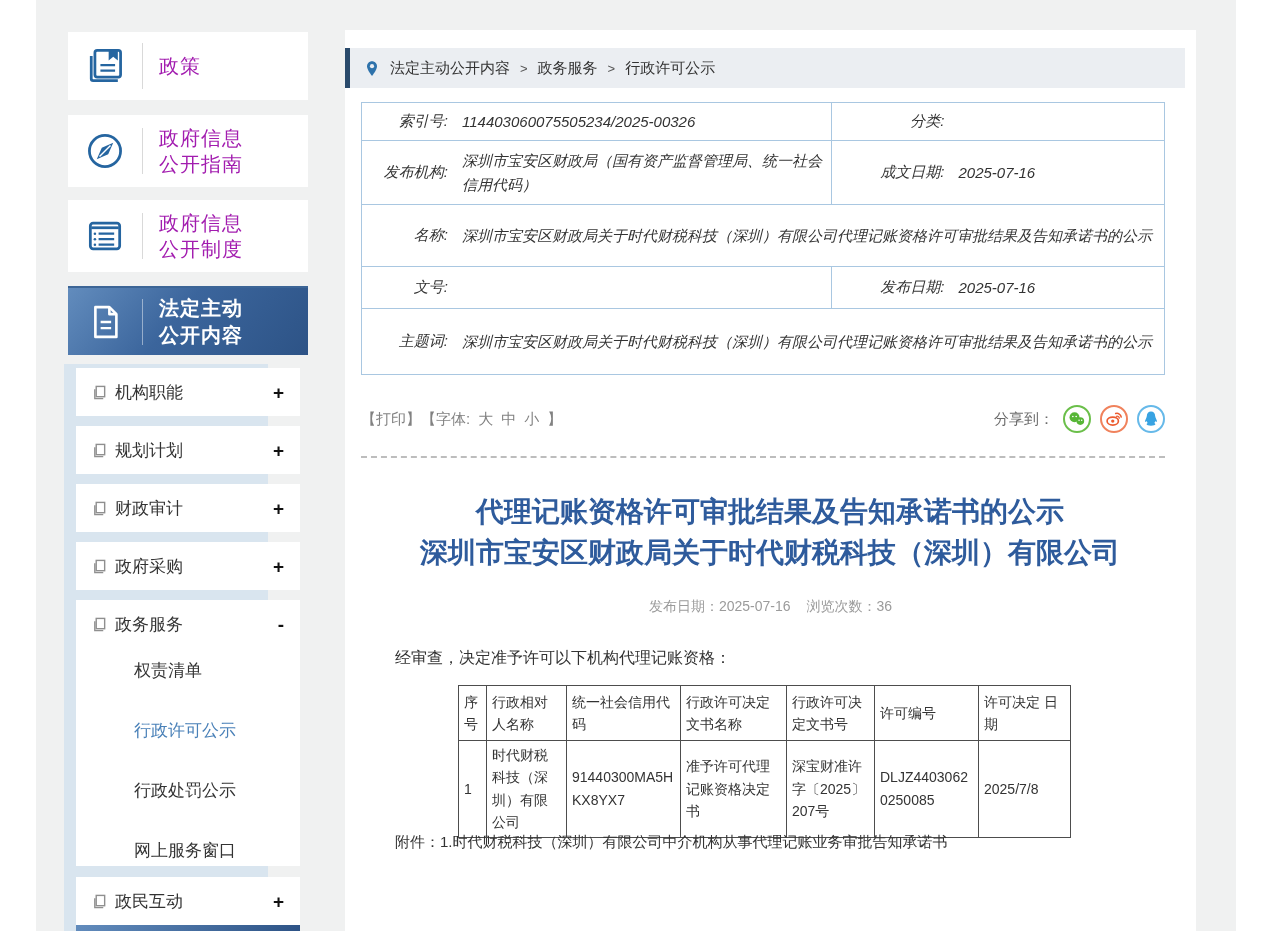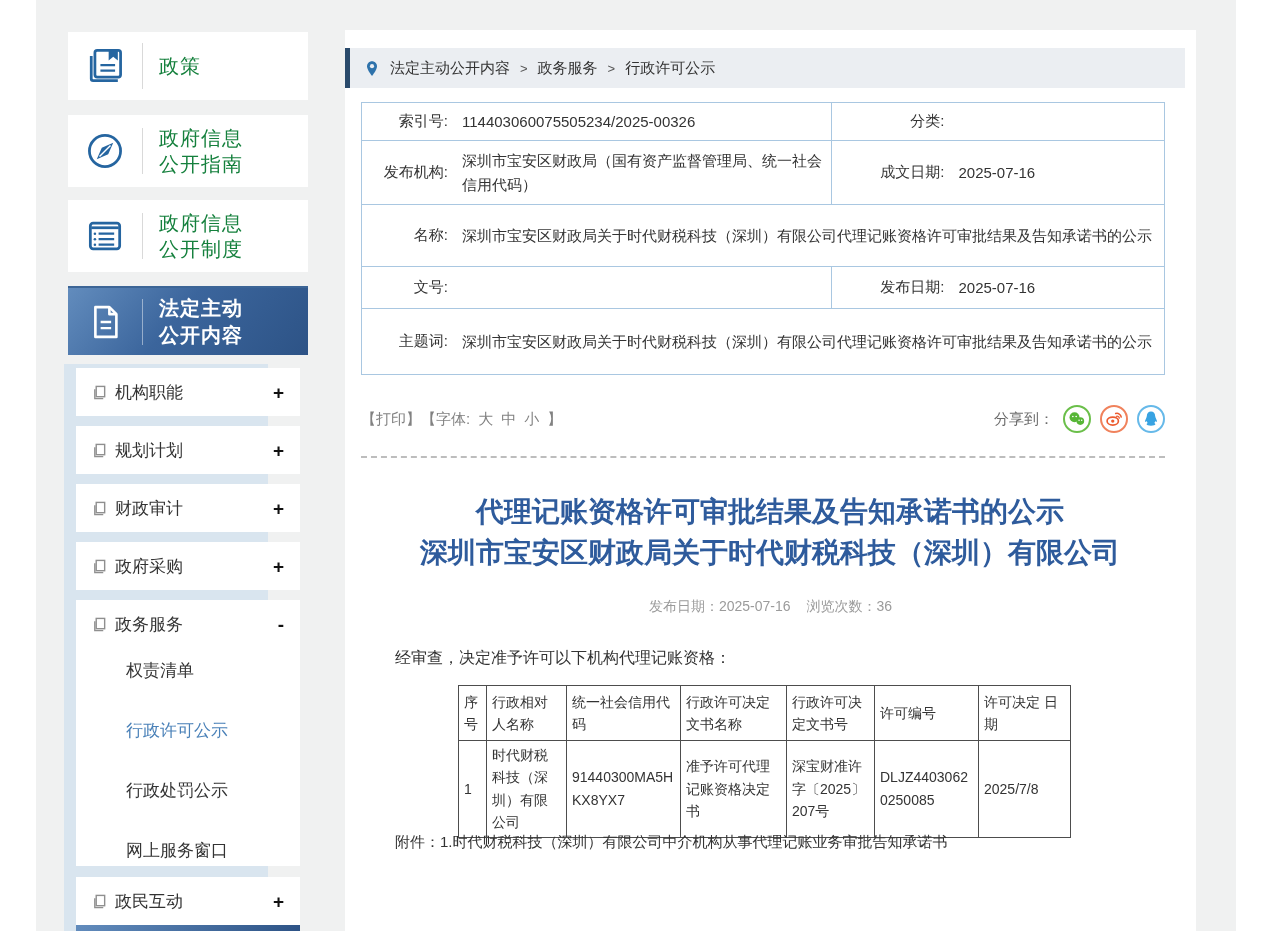--- a/index.html
+++ b/index.html
@@ -4,43 +4,43 @@
 <style>
   * { margin:0; padding:0; box-sizing:border-box; }
   html,body { background:#fff; font-family:"Liberation Sans","DejaVu Sans",sans-serif; }
   .stage { position:relative; width:1263px; height:931px; background:#fff; overflow:hidden; }
   .gray-bg { position:absolute; left:36px; top:0; width:1200px; height:100%; background:#f0f1f1; }
 
   
   .side-card { position:absolute; left:68px; width:240px; background:#fff; display:flex; align-items:center; cursor:pointer; }
   .side-card .icon-box { width:74px; display:flex; justify-content:center; align-items:center; flex:none; }
   .side-card .vdiv { width:1px; height:46px; background:#d9d9d9; flex:none; }
-  .side-card .s-label { padding-left:16px; font-size:20px; color:#15803d; line-height:1.32; letter-spacing:1px; }
+  .side-card .s-label { padding-left:16px; font-size:20px; color:#a21caf; line-height:1.32; letter-spacing:1px; }
   .side-card.active { background:linear-gradient(130deg,#628cbd 0%,#3b659c 45%,#2d5386 100%); border-top:2px solid #3c6596; }
   .side-card.active .vdiv { background:rgba(255,255,255,.45); }
   .side-card.active .s-label { color:#fff; font-weight:bold; }
 
   
   .menu-wrap { position:absolute; left:64px; top:364px; width:204px; height:567px; background:#d9e5ef; }
   .menu-card { position:absolute; left:12px; width:224px; background:#fff; }
   .menu-head { display:flex; align-items:center; height:48px; padding:0 16px; cursor:pointer; }
   .menu-head .m-label { font-size:17px; color:#333; margin-left:8px; flex:1; }
   .menu-head .toggle { font-size:19px; color:#111; font-weight:bold; line-height:1; }
-  .sub-item { position:absolute; left:4px; width:100%; height:54px; line-height:54px; padding-left:46px; font-size:17px; color:#333; cursor:pointer;font-family:Liberation Serif, serif; }
+  .sub-item { position:absolute; left:12px; width:100%; height:54px; line-height:54px; padding-left:46px; font-size:17px; color:#333; cursor:pointer;font-family:Liberation Serif, serif; }
   .sub-item.active { color:#4a81b8; }
   .blue-strip { position:absolute; left:12px; bottom:0; width:224px; height:6px; background:linear-gradient(130deg,#628cbd,#2d5386); }
 
   
   .main { position:absolute; left:345px; top:30px; width:851px; height:901px; background:#fff; }
   .crumb { position:absolute; left:0; top:18px; width:840px; height:40px; background:#ebeef2; border-left:5px solid #2a4a6b; display:flex; align-items:center; padding-left:14px; font-size:15px; color:#333; }
   .crumb .pin { margin-right:10px; display:flex; }
   .crumb a { color:#333; text-decoration:none; cursor:pointer; }
   .crumb .sep { color:#555; margin:0 10px; font-size:13px; }
 
-  table.meta { position:absolute; left:16px; top:72px; width:804px; border-collapse:collapse; font-size:15px; color:#333; }
+  table.meta { position:absolute; left:16px; top:72px; width:804px; border-collapse:collapse; font-size:15px; color:#333;font-style:italic; }
   table.meta td { border:1px solid #a9c7e1; padding:4px 8px; vertical-align:middle; }
   table.meta .cell { display:flex; align-items:center; }
   table.meta .lbl { flex:none; text-align:right; padding-right:14px; color:#333; }
   table.meta .lbl.w1 { width:92px; }
   table.meta .lbl.w2 { width:118px; }
   table.meta .val { flex:1; line-height:1.55; }
   td.c-left { width:471px; }
   td.c-right { width:333px; }
 
   .tools { position:absolute; left:16px; top:374px; width:804px; height:30px; display:flex; align-items:center; font-size:15px; color:#828282; }

